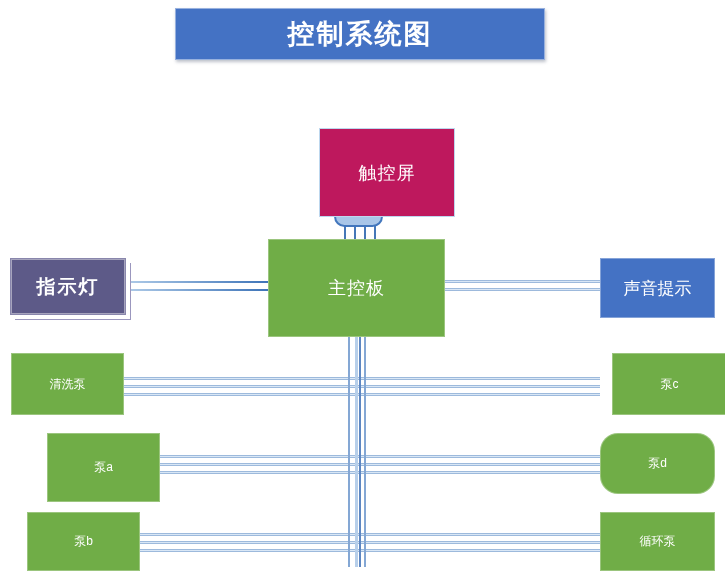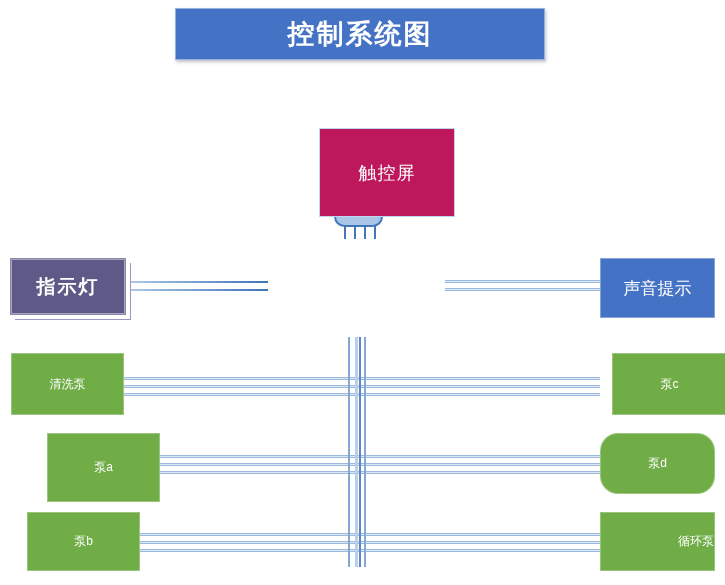--- a/index.html
+++ b/index.html
@@ -61,21 +61,21 @@
     background: #70AD47;
     border: 1px solid rgba(255,255,255,0.3);
     font-size: 12px;
     z-index: 3;
   }
   .wash-pump  { left: 11px;  top: 353px; width: 113px; height: 62px; }
   .pump-a     { left: 11px;  top: 433px; width: 113px; height: 69px; margin-left: 36px; }
   .pump-b     { left: 11px;  top: 512px; width: 113px; height: 59px; margin-left: 16px; }
   .pump-c     { left: 600px; top: 353px; width: 115px; height: 62px; margin-left: 12px; }
   .pump-d     { left: 600px; top: 433px; width: 115px; height: 61px; border-radius: 18px; }
-  .circ-pump  { left: 600px; top: 512px; width: 115px; height: 59px; justify-content: flex-end; }
+  .circ-pump  { left: 600px; top: 512px; width: 115px; height: 59px; }
 
   
   .h-wire {
     position: absolute;
     left: 124px; width: 476px; height: 3px;
     background: linear-gradient(to bottom, #7FA3CF, #D9E7F6 50%, #7FA3CF);
     z-index: 1;
   }
   .h-wire-left {
     position: absolute;
@@ -146,20 +146,23 @@
   <div class="h-wire" style="top:471px;"></div>
 
   <div class="h-wire" style="top:533px;"></div>
   <div class="h-wire" style="top:541px;"></div>
   <div class="h-wire" style="top:549px;"></div>
 
   <div class="node touchscreen">
     <span>触控屏</span>
   </div>
 
+  <div class="node mainboard">
+    <span>主控板</span>
+  </div>
 
   <div class="node indicator">
     <span>指示灯</span>
   </div>
 
   <div class="node sound">
     <span>声音提示</span>
   </div>
 
   <div class="node pump wash-pump">

